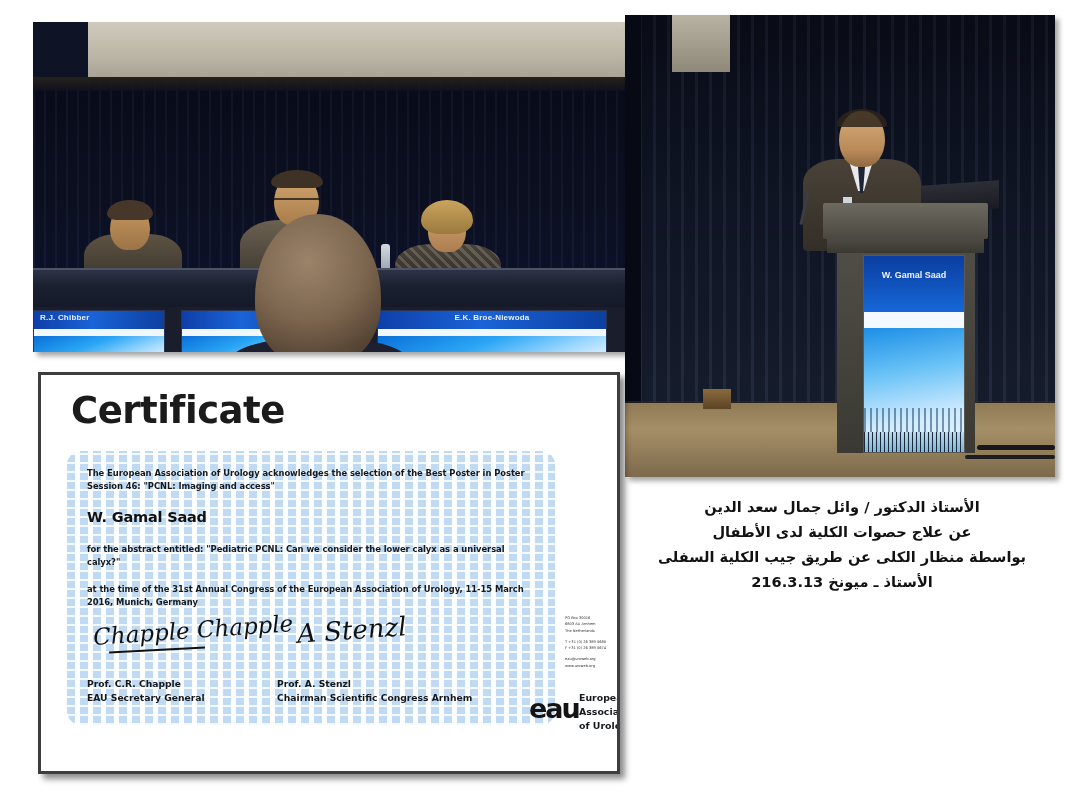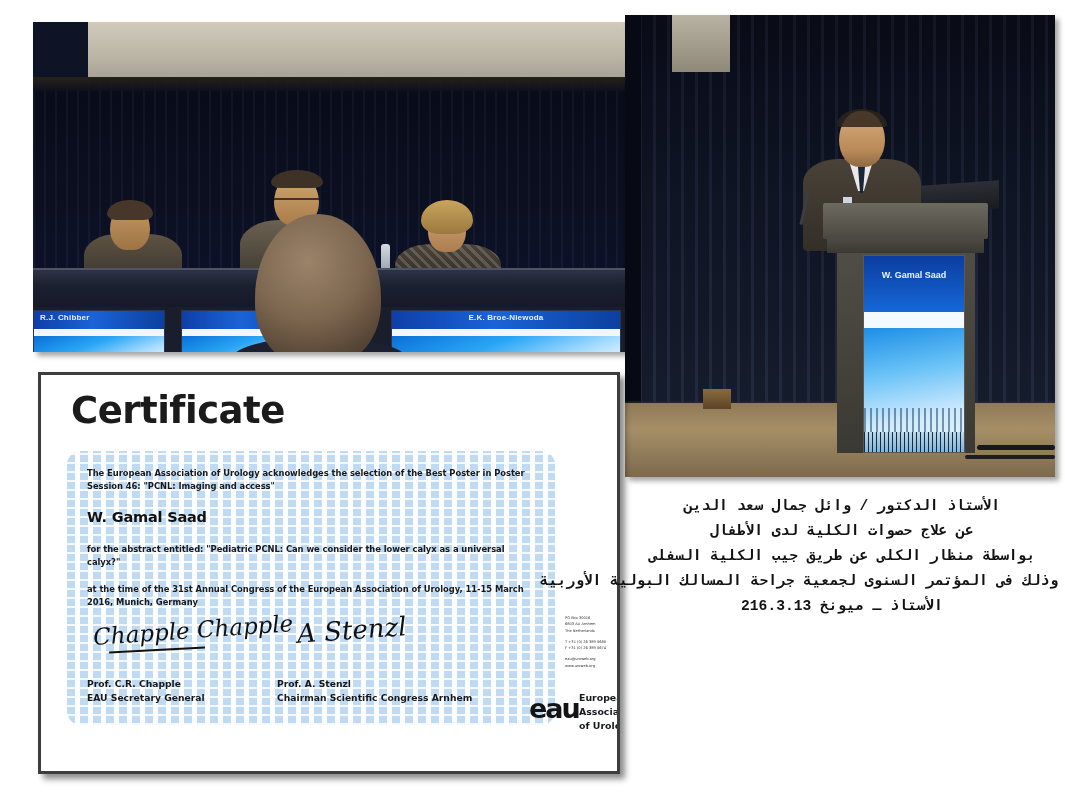--- a/index.html
+++ b/index.html
@@ -68,21 +68,21 @@
   .screen .s-top{position:absolute;left:0;top:0;width:100%;height:18px;
     background:linear-gradient(90deg,#0f3fa8 0%,#1a63d8 45%,#0c3fa0 100%);}
   .screen .s-name{position:absolute;left:4px;top:2px;right:4px;color:#e8f0ff;
     font-size:8px;font-weight:bold;letter-spacing:.2px;white-space:nowrap;overflow:hidden;}
   .screen .s-white{position:absolute;left:0;top:18px;width:100%;height:7px;background:#f2f7ff;}
   .screen .s-img{position:absolute;left:0;top:25px;width:100%;bottom:0;
     background:linear-gradient(160deg,#0a6fd8 0%,#2aa6f5 45%,#9fd9ff 80%,#d9efff 100%);}
   .sc1{left:0px;width:130px;}
   .sc1 .s-name{text-align:left;padding-left:2px;}
   .sc2{left:148px;width:130px;}
-  .sc3{left:358px;width:180px;padding-left:48px;}
+  .sc3{left:344px;width:180px;padding-left:48px;}
   .sc3 .s-name{text-align:center;}
 
   
   .fg-head{position:absolute;left:222px;top:192px;width:126px;height:150px;
     border-radius:52% 52% 40% 40%/58% 58% 42% 42%;
     background:radial-gradient(circle at 42% 32%,#9b836a 0%,#7e6750 45%,#5a4837 75%,#3d3026 100%);}
   .fg-shoulder{position:absolute;left:196px;top:316px;width:180px;height:40px;
     background:#1d2030;border-radius:44% 44% 0 0/60% 60% 0 0;}
 
   
@@ -205,21 +205,21 @@
 
   
   .arabic{
     position:absolute;left:626px;top:494px;width:432px;
     direction:rtl;text-align:center;
     font-family:"DejaVu Sans",sans-serif;
     font-weight:bold;color:#121212;
     font-size:14.6px;line-height:1.72;
     white-space:nowrap;
   }
-  .ar-line{display:block;font-family:Liberation Mono, monospace;}
+  .ar-line{display:block;}
 </style>
 </head>
 <body>
 
 <div class="page">
 
   <div class="photo-panel">
     <div class="pp-curtain"></div>
     <div class="pp-screen-edge"></div>
     <div class="pp-screen"></div>
@@ -371,17 +371,16 @@
         </div>
       </div>
 
     </div>
   </div>
 
   <div class="arabic">
     <span class="ar-line">الأستاذ الدكتور / وائل جمال سعد الدين</span>
     <span class="ar-line">عن علاج حصوات الكلية لدى الأطفال</span>
     <span class="ar-line">بواسطة منظار الكلى عن طريق جيب الكلية السفلى</span>
-    <span class="ar-line">وذلك فى المؤتمر السنوى لجمعية جراحة المسالك البولية الأوربية</span>
     <span class="ar-line">الأستاذ ـ ميونخ 216.3.13</span>
   </div>
 
 </div>
 
 </body></html>

